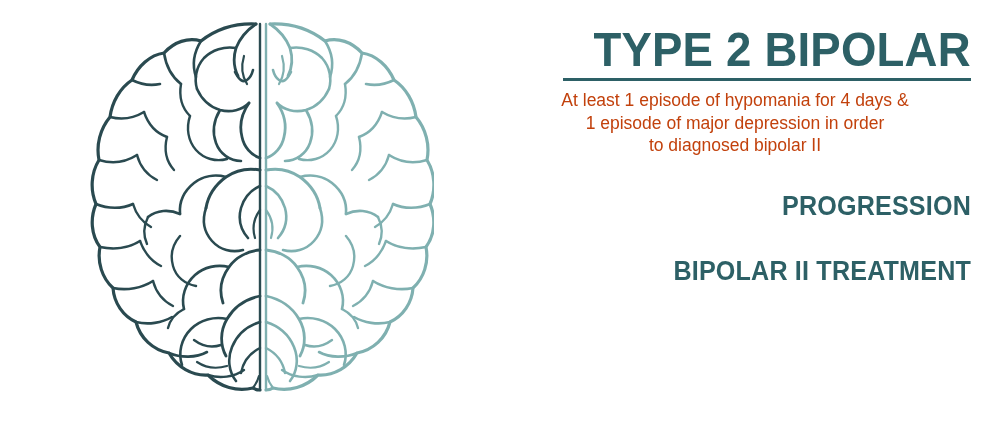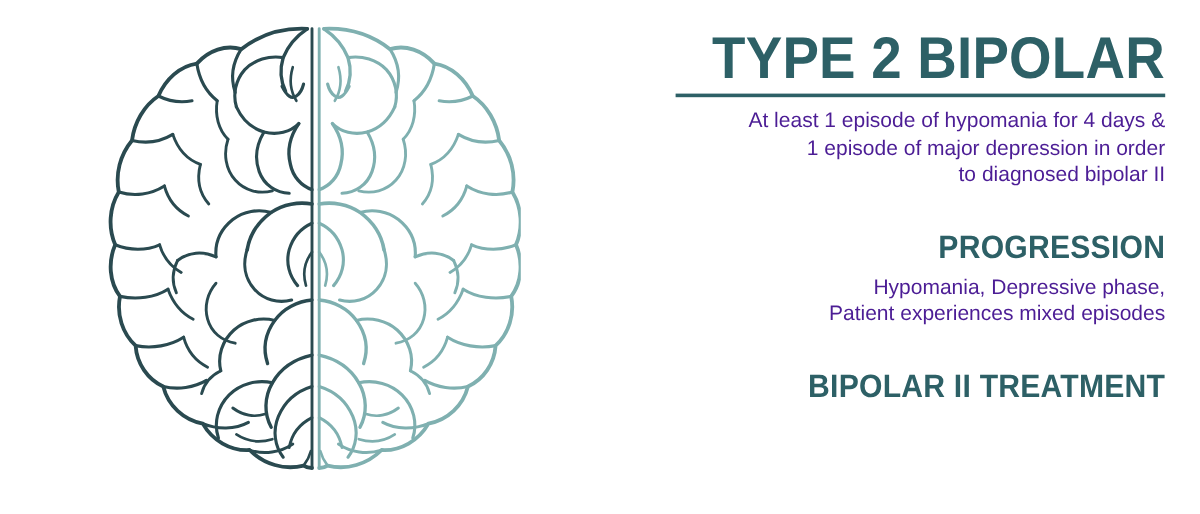--- a/index.html
+++ b/index.html
@@ -100,21 +100,21 @@
     line-height: 22.5px;
     color: #3a6b70;
     white-space: pre-line;
   }
 </style>
 <style>
     .hemi-left path, .hemi-left line { stroke: #2a4a50; }
     .hemi-right path, .hemi-right line { stroke: #7fb0b0; }
     #page-title, .section-heading { color: #2d6066; }
     #title-underline { background: #2d6066; }
-    .subtitle, .section-body { color: #4c1d95; }
+    .subtitle, .section-body { color: #c2410c; text-align: center; }
     #infographic { background: #ffffff; }
   </style></head>
 <body>
 
 <div id="infographic">
 
   <div id="brain-illustration">
     <svg viewBox="0 0 350 412" xmlns="http://www.w3.org/2000/svg">
 
       <g class="hemi-left" stroke-width="3.2">
@@ -266,22 +266,20 @@
     <div class="title-block">
       <h1 id="page-title">TYPE 2 BIPOLAR</h1>
       <div id="title-underline"></div>
       <p class="subtitle">At least 1 episode of hypomania for 4 days &amp;
 1 episode of major depression in order
 to diagnosed bipolar II</p>
     </div>
 
     <div class="section">
       <h2 class="section-heading">PROGRESSION</h2>
-      <p class="section-body">Hypomania, Depressive phase,
-Patient experiences mixed episodes</p>
     </div>
 
     <div class="section">
       <h2 class="section-heading">BIPOLAR II TREATMENT</h2>
     </div>
 
   </div>
 </div>
 
 </body></html>

